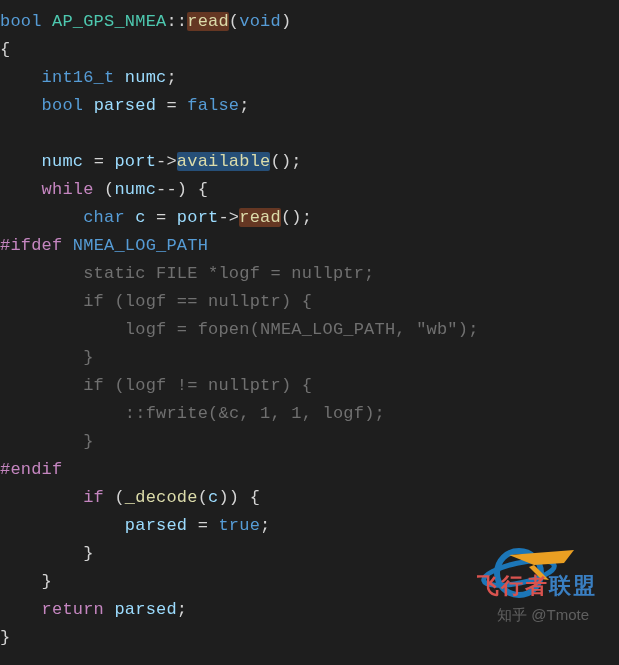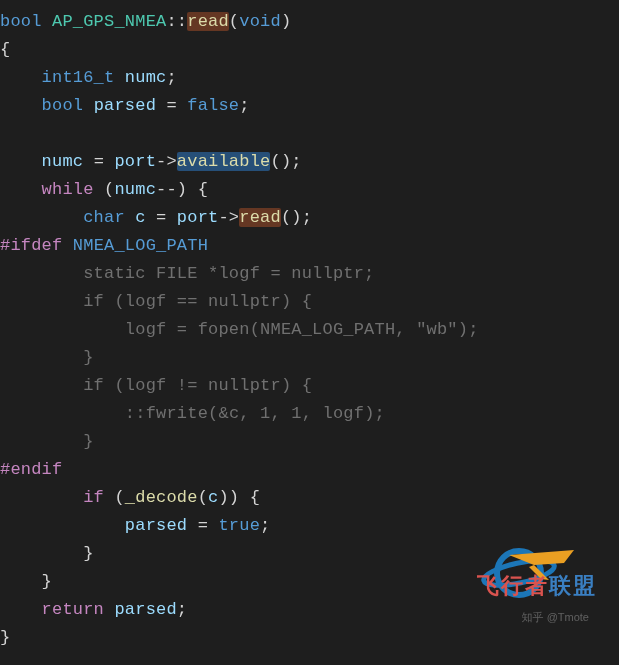--- a/index.html
+++ b/index.html
@@ -51,21 +51,21 @@
     letter-spacing: 2px;
     pointer-events: none;
   }
   .watermark-text span.red { color: #d9534f; }
   .watermark-text span.blue { color: #3a7fc2; }
   .watermark-zhihu {
     position: absolute;
     right: 30px;
     bottom: 40px;
     font-family: "Microsoft YaHei", sans-serif;
-    font-size: 11px;
+    font-size: 15px;
     color: #a0a0a0;
     opacity: 0.5;
     pointer-events: none;
   }
 </style>
 </head>
 <body>
 
 <pre class="code"><span class="tok-type">bool</span> <span class="tok-typename">AP_GPS_NMEA</span><span class="tok-punc">::</span><span class="tok-func hl-read">read</span><span class="tok-punc">(</span><span class="tok-type">void</span><span class="tok-punc">)</span>
 <span class="tok-punc">{</span>

